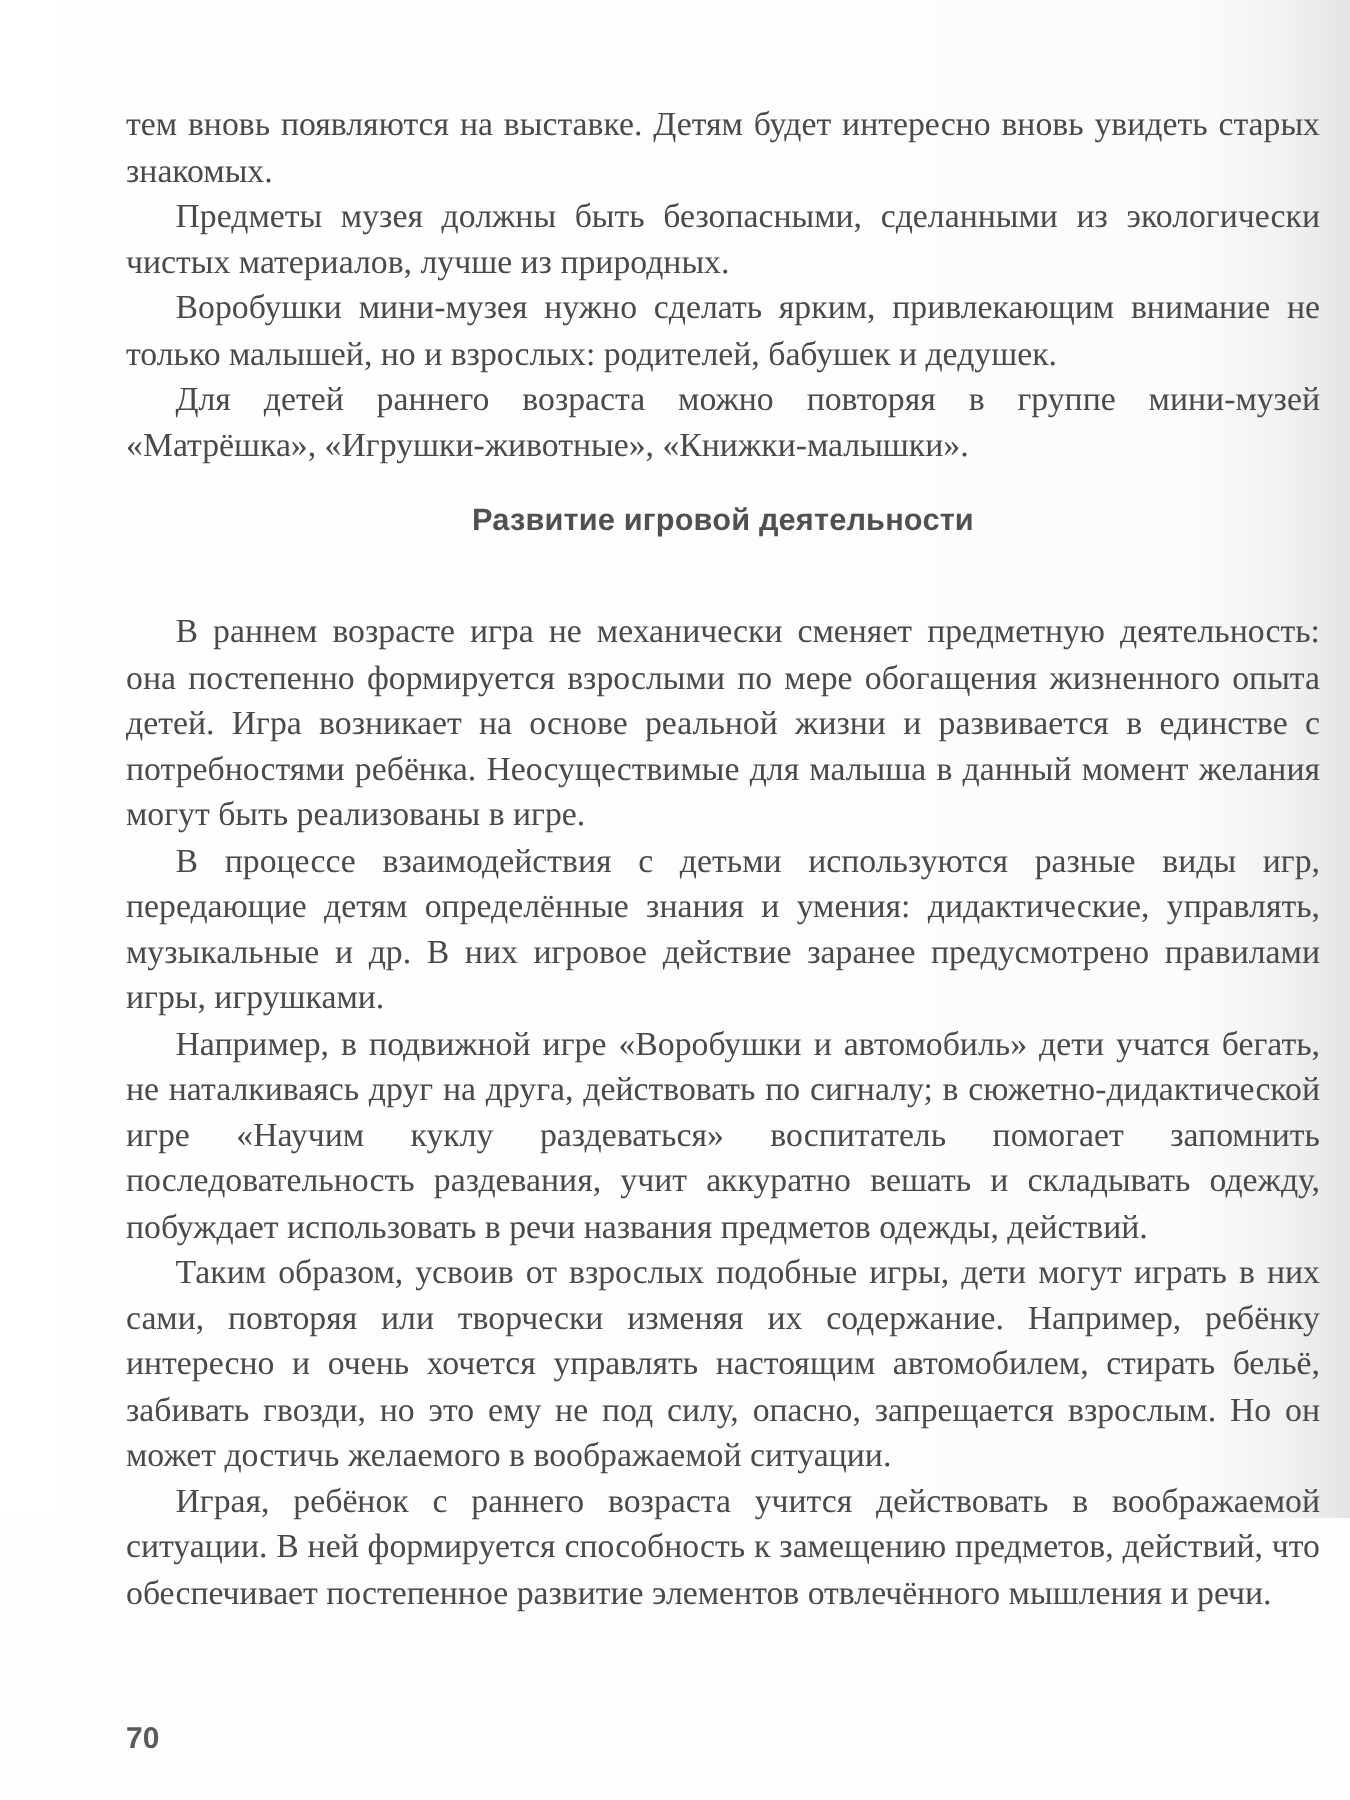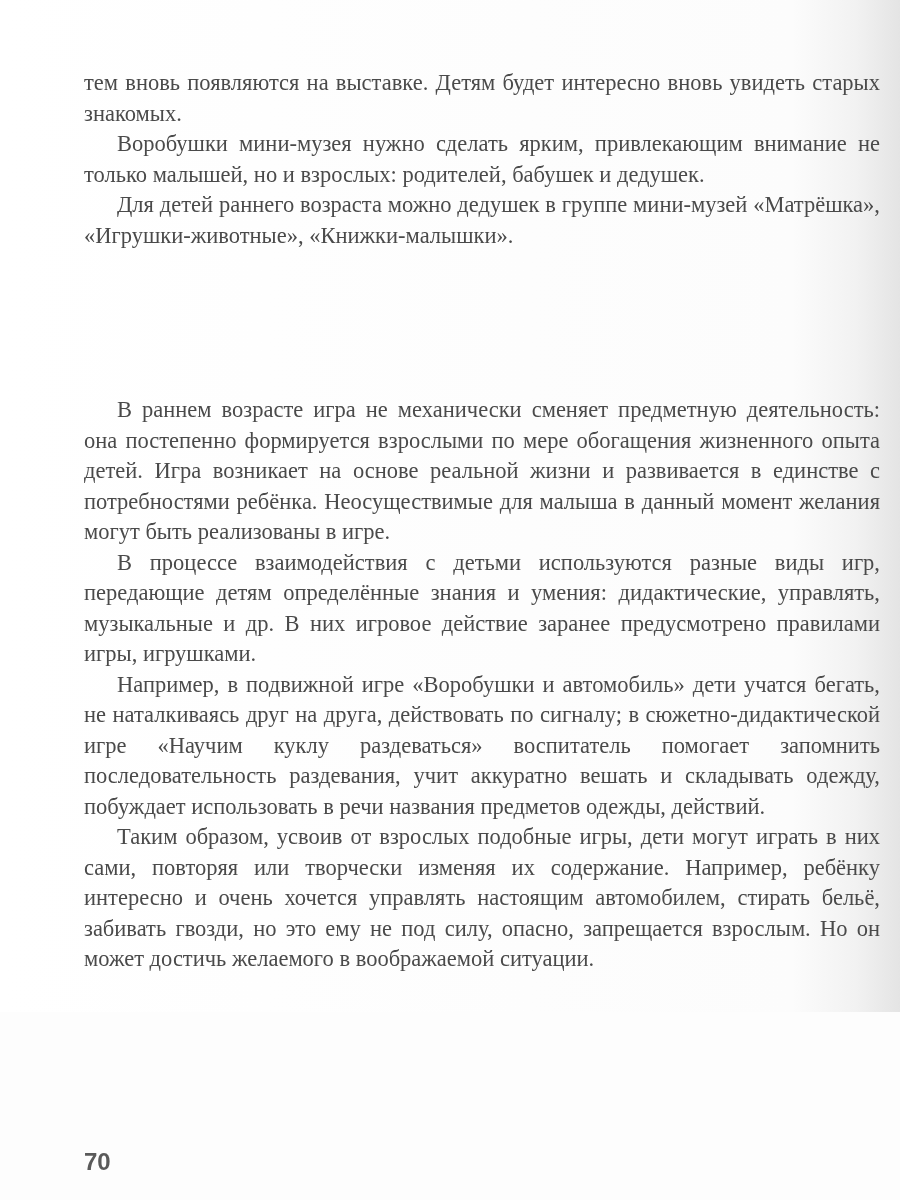--- a/index.html
+++ b/index.html
@@ -49,37 +49,40 @@
       font-size: 20.5px;
       color: #505050;
       letter-spacing: 0.1px;
     }
     .page-number {
       position: absolute;
       left: 84px;
       top: 1148px;
       font-family: "Liberation Sans", sans-serif;
       font-weight: bold;
-      font-size: 24px;
+      font-size: 20px;
       color: #5a5a5a;
     }
   </style>
 </head>
 <body>
 
 <div class="page">
 
   <div class="text-block" style="top:68px;">
     <p class="cont">тем вновь появляются на выставке. Детям будет интересно вновь увидеть старых знакомых.</p>
+    <p>Предметы музея должны быть безопасными, сделанными из экологически чистых материалов, лучше из природных.</p>
     <p>Воробушки мини-музея нужно сделать ярким, привлекающим внимание не только малышей, но и взрослых: родителей, бабушек и дедушек.</p>
-    <p>Для детей раннего возраста можно дедушек в группе мини-музей «Матрёшка», «Игрушки-животные», «Книжки-малышки».</p>
+    <p>Для детей раннего возраста можно повторяя в группе мини-музей «Матрёшка», «Игрушки-животные», «Книжки-малышки».</p>
   </div>
 
+  <div class="section-title">Развитие игровой деятельности</div>
 
-  <div class="text-block" style="top:395px;">
+  <div class="text-block" style="top:406px;">
     <p>В раннем возрасте игра не механически сменяет предметную деятельность: она постепенно формируется взрослыми по мере обогащения жизненного опыта детей. Игра возникает на основе реальной жизни и развивается в единстве с потребностями ребёнка. Неосуществимые для малыша в данный момент желания могут быть реализованы в игре.</p>
     <p>В процессе взаимодействия с детьми используются разные виды игр, передающие детям определённые знания и умения: дидактические, управлять, музыкальные и др. В них игровое действие заранее предусмотрено правилами игры, игрушками.</p>
     <p>Например, в подвижной игре «Воробушки и автомобиль» дети учатся бегать, не наталкиваясь друг на друга, действовать по сигналу; в сюжетно-дидактической игре «Научим куклу раздеваться» воспитатель помогает запомнить последовательность раздевания, учит аккуратно вешать и складывать одежду, побуждает использовать в речи названия предметов одежды, действий.</p>
     <p>Таким образом, усвоив от взрослых подобные игры, дети могут играть в них сами, повторяя или творчески изменяя их содержание. Например, ребёнку интересно и очень хочется управлять настоящим автомобилем, стирать бельё, забивать гвозди, но это ему не под силу, опасно, запрещается взрослым. Но он может достичь желаемого в воображаемой ситуации.</p>
+    <p>Играя, ребёнок с раннего возраста учится действовать в воображаемой ситуации. В ней формируется способность к замещению предметов, действий, что обеспечивает постепенное развитие элементов отвлечённого мышления и речи.</p>
   </div>
 
   <div class="page-number">70</div>
 </div>
 
 </body></html>

